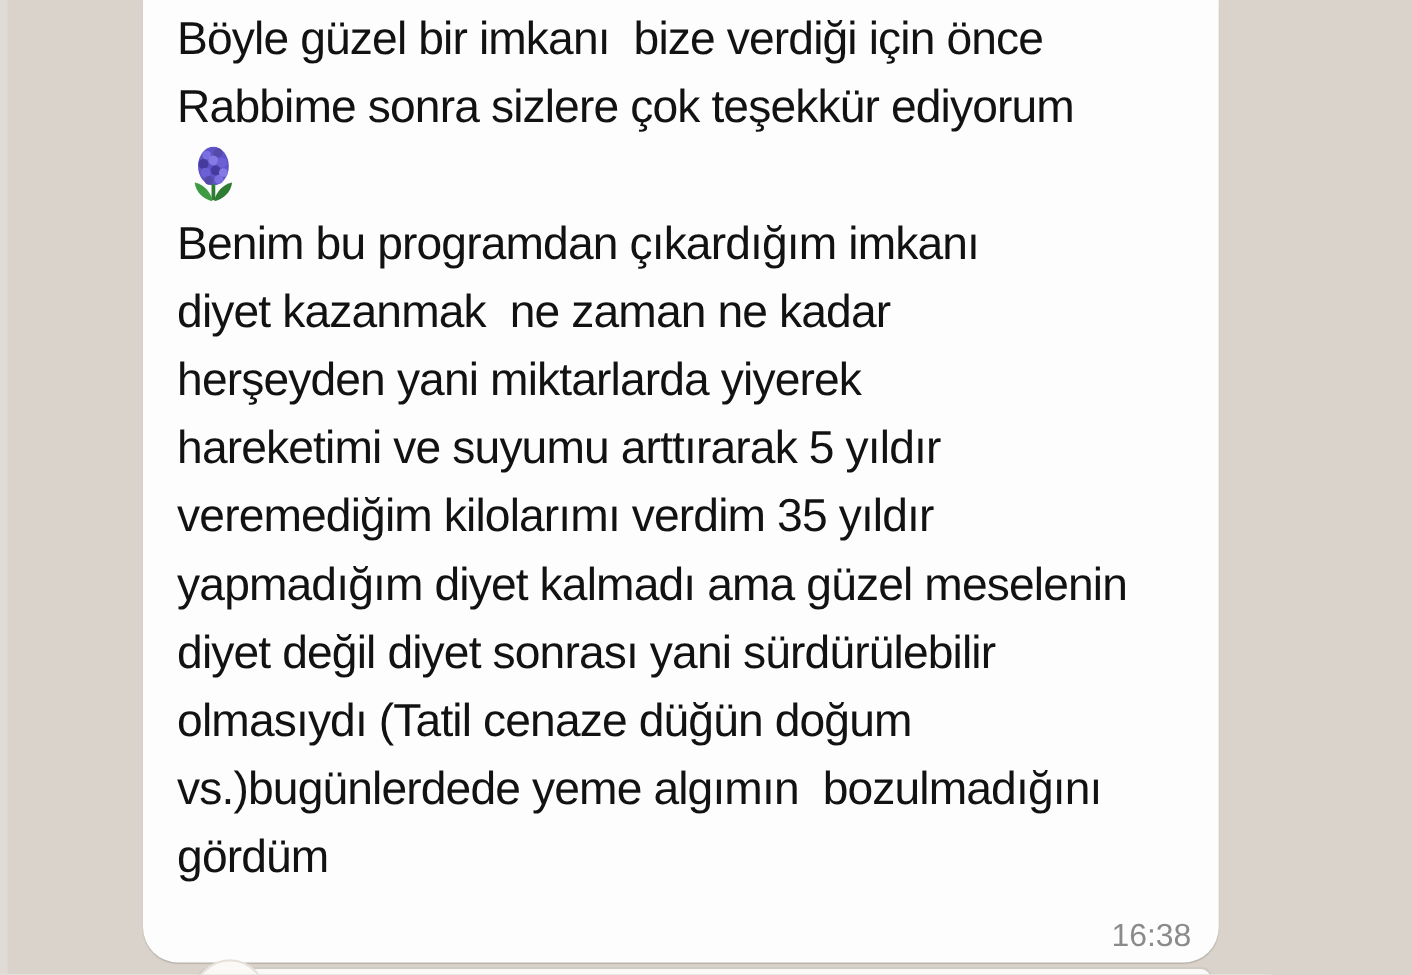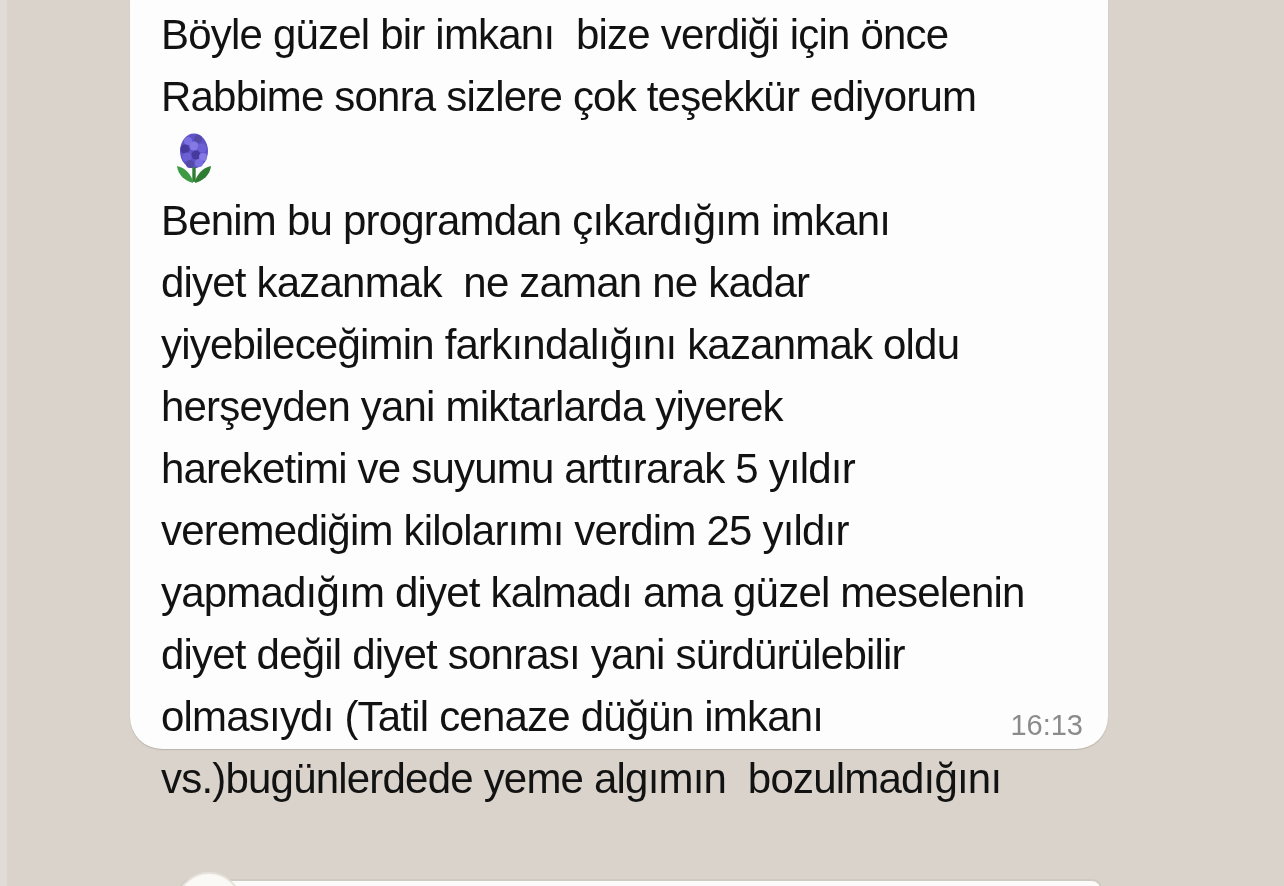--- a/index.html
+++ b/index.html
@@ -20,21 +20,21 @@
     left: 0; top: 0;
     width: 7px; height: 100%;
     background: #e6e2dc;
     opacity: .55;
   }
   .bubble {
     position: absolute;
     left: 130px;
     top: 0;
     width: 978px;
-    height: 749px;
+    height: 875px;
     background: #fdfdfd;
     border-radius: 0 0 32px 32px;
     box-shadow: 0 1px 1px rgba(90,85,75,0.25);
   }
   .msg {
     position: absolute;
     left: 31px;
     top: 4px;
     width: 922px;
     font-size: 42px;
@@ -112,28 +112,28 @@
             <circle cx="17" cy="31" r="4" fill="#554aa8"></circle>
             <circle cx="26" cy="30" r="4" fill="#7b6fe0"></circle>
             <rect x="19.3" y="34" width="3.4" height="15" rx="1.7" fill="#2e7d32"></rect>
             <path d="M20 50 C 12 48, 5 42, 4 33 C 13 35, 18 42, 20 48 Z" fill="#3e9b43"></path>
             <path d="M22 50 C 30 48, 37 42, 38 33 C 29 35, 24 42, 22 48 Z" fill="#2e7d32"></path>
           </svg>
         </span>
       </div>
       <div class="line">Benim bu programdan çıkardığım imkanı</div>
       <div class="line">diyet kazanmak  ne zaman ne kadar</div>
-      <div class="line">yiyebileceğimin farkındalığını kazanmak oldu</div>
       <div class="line">herşeyden yani miktarlarda yiyerek</div>
       <div class="line">hareketimi ve suyumu arttırarak 5 yıldır</div>
-      <div class="line">veremediğim kilolarımı verdim 25 yıldır</div>
+      <div class="line">veremediğim kilolarımı verdim 35 yıldır</div>
       <div class="line">yapmadığım diyet kalmadı ama güzel meselenin</div>
       <div class="line">diyet değil diyet sonrası yani sürdürülebilir</div>
-      <div class="line">olmasıydı (Tatil cenaze düğün imkanı</div>
+      <div class="line">olmasıydı (Tatil cenaze düğün doğum</div>
       <div class="line">vs.)bugünlerdede yeme algımın  bozulmadığını</div>
+      <div class="line">gördüm</div>
     </div>
-    <div class="timestamp">16:13</div>
+    <div class="timestamp">16:38</div>
   </div>
 
   <div class="next-bubble"></div>
   <div class="reaction-bump"></div>
 
 </div>
 
 </body></html>

